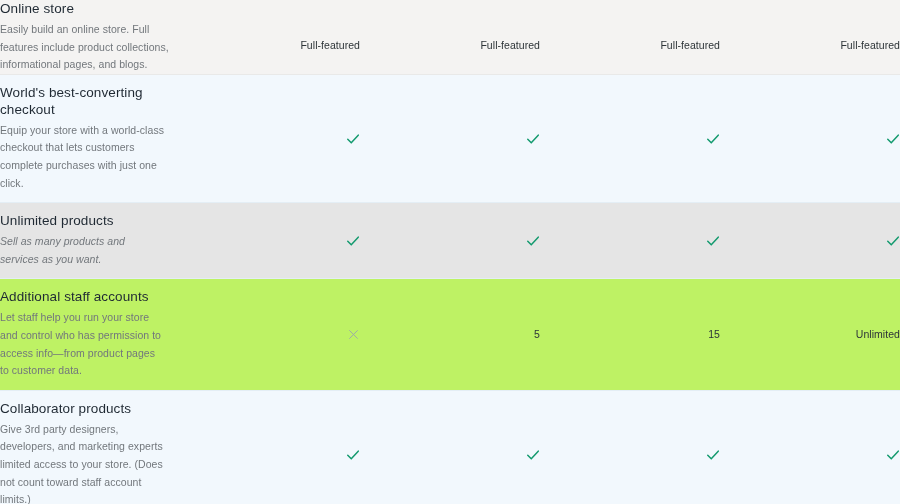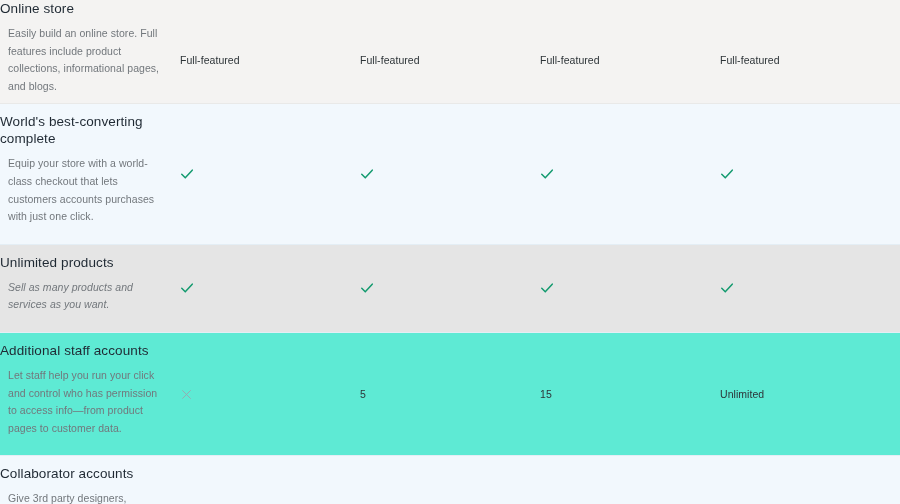--- a/index.html
+++ b/index.html
@@ -44,26 +44,26 @@
     color: #1f2933;
     font-weight: 400;
     letter-spacing: 0.1px;
     margin: 0 0 4px 0;
   }
 
   .feature-desc {
     font-size: 10.5px;
     line-height: 17.6px;
     color: #72777c;
-    margin: 8px;
+    margin: 0;
     letter-spacing: 0.05px;
   }
 
   td.plan-cell {
-    text-align: left;
+    text-align: right;
     vertical-align: middle;
     font-size: 10.5px;
     color: #2d3438;
     letter-spacing: 0.05px;
   }
 
   tr.header-row td.plan-cell {
     vertical-align: middle;
     font-size: 10.5px;
     color: #24292c;
@@ -123,22 +123,22 @@
           <div class="feature-title" style="color: rgb(31, 41, 51);">Online store</div>
           <div class="feature-desc" style="color: rgb(114, 119, 124);">Easily build an online store. Full features include product collections, informational pages, and blogs.</div>
         </td>
         <td class="plan-cell"><span class="val-text">Full-featured</span></td>
         <td class="plan-cell"><span class="val-text">Full-featured</span></td>
         <td class="plan-cell"><span class="val-text">Full-featured</span></td>
         <td class="plan-cell"><span class="val-text">Full-featured</span></td>
       </tr>
       <tr class="feature-row first" style="background: rgb(242, 248, 253);">
         <td class="feature-cell">
-          <div class="feature-title" style="color: rgb(31, 41, 51);">World's best-converting complete</div>
-          <div class="feature-desc" style="color: rgb(114, 119, 124);">Equip your store with a world-class checkout that lets customers accounts purchases with just one click.</div>
+          <div class="feature-title" style="color: rgb(31, 41, 51);">World's best-converting checkout</div>
+          <div class="feature-desc" style="color: rgb(114, 119, 124);">Equip your store with a world-class checkout that lets customers complete purchases with just one click.</div>
         </td>
         <td class="plan-cell"><span class="icon-check"><svg viewBox="0 0 20 20" width="14" height="14" aria-hidden="true">
               <path d="M2.5 10.5 L7.5 15.5 L17.5 4.5" fill="none" stroke="#139a6e" stroke-width="2.1" stroke-linecap="round" stroke-linejoin="round"></path>
             </svg></span></td>
         <td class="plan-cell"><span class="icon-check"><svg viewBox="0 0 20 20" width="14" height="14" aria-hidden="true">
               <path d="M2.5 10.5 L7.5 15.5 L17.5 4.5" fill="none" stroke="#139a6e" stroke-width="2.1" stroke-linecap="round" stroke-linejoin="round"></path>
             </svg></span></td>
         <td class="plan-cell"><span class="icon-check"><svg viewBox="0 0 20 20" width="14" height="14" aria-hidden="true">
               <path d="M2.5 10.5 L7.5 15.5 L17.5 4.5" fill="none" stroke="#139a6e" stroke-width="2.1" stroke-linecap="round" stroke-linejoin="round"></path>
             </svg></span></td>
@@ -157,35 +157,35 @@
         <td class="plan-cell"><span class="icon-check"><svg viewBox="0 0 20 20" width="14" height="14" aria-hidden="true">
               <path d="M2.5 10.5 L7.5 15.5 L17.5 4.5" fill="none" stroke="#139a6e" stroke-width="2.1" stroke-linecap="round" stroke-linejoin="round"></path>
             </svg></span></td>
         <td class="plan-cell"><span class="icon-check"><svg viewBox="0 0 20 20" width="14" height="14" aria-hidden="true">
               <path d="M2.5 10.5 L7.5 15.5 L17.5 4.5" fill="none" stroke="#139a6e" stroke-width="2.1" stroke-linecap="round" stroke-linejoin="round"></path>
             </svg></span></td>
         <td class="plan-cell"><span class="icon-check"><svg viewBox="0 0 20 20" width="14" height="14" aria-hidden="true">
               <path d="M2.5 10.5 L7.5 15.5 L17.5 4.5" fill="none" stroke="#139a6e" stroke-width="2.1" stroke-linecap="round" stroke-linejoin="round"></path>
             </svg></span></td>
       </tr>
-      <tr class="feature-row" style="background: #5eead4;">
+      <tr class="feature-row" style="background: #bef264;">
         <td class="feature-cell">
           <div class="feature-title" style="color: rgb(31, 41, 51);">Additional staff accounts</div>
-          <div class="feature-desc" style="color: rgb(114, 119, 124);">Let staff help you run your click and control who has permission to access info—from product pages to customer data.</div>
+          <div class="feature-desc" style="color: rgb(114, 119, 124);">Let staff help you run your store and control who has permission to access info—from product pages to customer data.</div>
         </td>
         <td class="plan-cell"><span class="icon-cross"><svg viewBox="0 0 20 20" width="13" height="13" aria-hidden="true">
               <path d="M4 4 L16 16 M16 4 L4 16" fill="none" stroke="#9aa5ad" stroke-width="1.4" stroke-linecap="round"></path>
             </svg></span></td>
         <td class="plan-cell"><span class="val-text">5</span></td>
         <td class="plan-cell"><span class="val-text">15</span></td>
         <td class="plan-cell"><span class="val-text">Unlimited</span></td>
       </tr>
       <tr class="feature-row" style="background: rgb(242, 248, 253);">
         <td class="feature-cell">
-          <div class="feature-title" style="color: rgb(31, 41, 51);">Collaborator accounts</div>
+          <div class="feature-title" style="color: rgb(31, 41, 51);">Collaborator products</div>
           <div class="feature-desc" style="color: rgb(114, 119, 124);">Give 3rd party designers, developers, and marketing experts limited access to your store. (Does not count toward staff account limits.)</div>
         </td>
         <td class="plan-cell"><span class="icon-check"><svg viewBox="0 0 20 20" width="14" height="14" aria-hidden="true">
               <path d="M2.5 10.5 L7.5 15.5 L17.5 4.5" fill="none" stroke="#139a6e" stroke-width="2.1" stroke-linecap="round" stroke-linejoin="round"></path>
             </svg></span></td>
         <td class="plan-cell"><span class="icon-check"><svg viewBox="0 0 20 20" width="14" height="14" aria-hidden="true">
               <path d="M2.5 10.5 L7.5 15.5 L17.5 4.5" fill="none" stroke="#139a6e" stroke-width="2.1" stroke-linecap="round" stroke-linejoin="round"></path>
             </svg></span></td>
         <td class="plan-cell"><span class="icon-check"><svg viewBox="0 0 20 20" width="14" height="14" aria-hidden="true">
               <path d="M2.5 10.5 L7.5 15.5 L17.5 4.5" fill="none" stroke="#139a6e" stroke-width="2.1" stroke-linecap="round" stroke-linejoin="round"></path>

